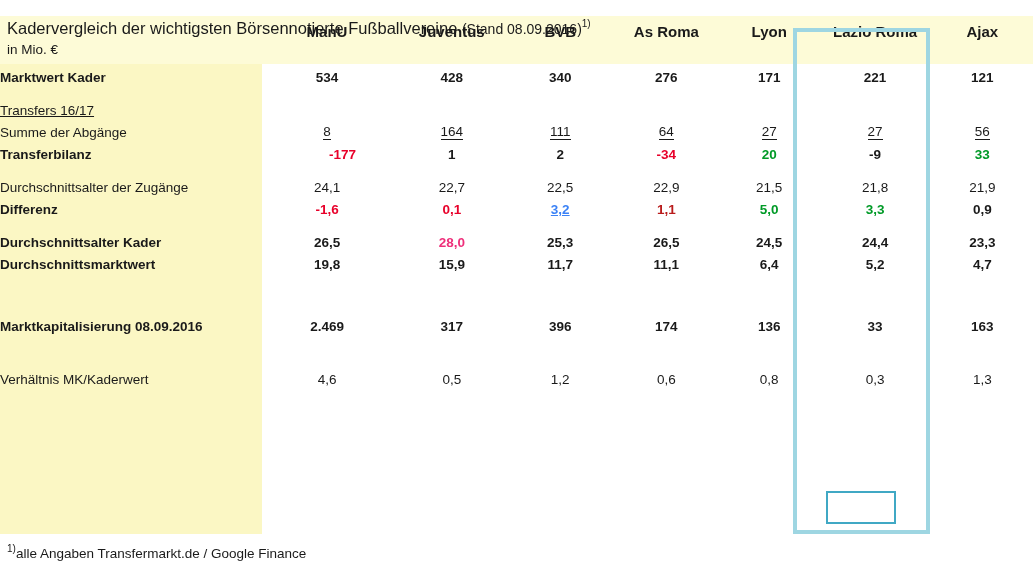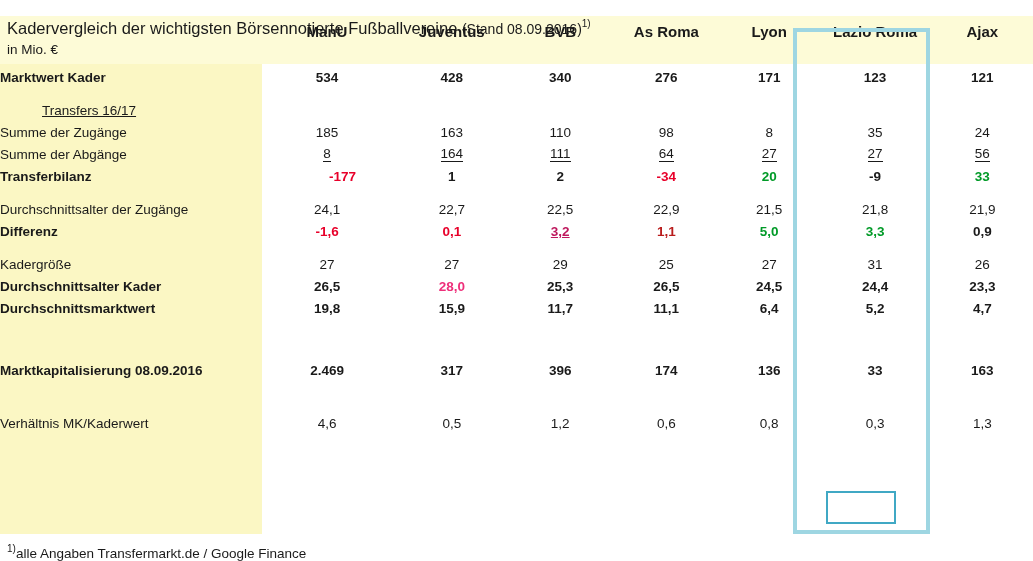--- a/index.html
+++ b/index.html
@@ -117,21 +117,21 @@
   td.val.c4 { width: 103px; }
   td.val.c5 { width: 115px; }
   td.val.c6 { width: 106px; }
 
   tr.head td { height: 30px; font-weight: bold; font-size: 15px; }
   tr.r { height: 22px; }
   tr.spacer-sm { height: 11px; }
   tr.spacer { height: 20px; }
 
   .b { font-weight: bold; }
-  .uline { text-decoration: underline; padding-left: 42px; }
+  .uline { text-decoration: underline; }
   .uline-val {
     display: inline-block;
     border-bottom: 1px solid #1a1a1a;
     line-height: 1.15;
   }
 
   
   .lazio-box {
     position: absolute;
     left: 793px;
@@ -196,47 +196,37 @@
         <tr class="spacer">
           <td colspan="8"></td>
         </tr>
         <tr class="r">
           <td class="lbl b">Marktwert Kader</td>
           <td class="val c0 b">534</td>
           <td class="val c1 b">428</td>
           <td class="val c2 b">340</td>
           <td class="val c3 b">276</td>
           <td class="val c4 b">171</td>
-          <td class="val c5 b">123</td>
+          <td class="val c5 b">221</td>
           <td class="val c6 b">121</td>
         </tr>
         <tr class="spacer-sm">
           <td colspan="8"></td>
         </tr>
         <tr class="r">
           <td class="lbl"><span class="uline">Transfers 16/17</span></td>
           <td class="val c0"></td>
           <td class="val c1"></td>
           <td class="val c2"></td>
           <td class="val c3"></td>
           <td class="val c4"></td>
           <td class="val c5"></td>
           <td class="val c6"></td>
         </tr>
         <tr class="r">
-          <td class="lbl">Summe der Zugänge</td>
-          <td class="val c0">185</td>
-          <td class="val c1">163</td>
-          <td class="val c2">110</td>
-          <td class="val c3">98</td>
-          <td class="val c4">8</td>
-          <td class="val c5">35</td>
-          <td class="val c6">24</td>
-        </tr>
-        <tr class="r">
           <td class="lbl">Summe der Abgänge</td>
           <td class="val c0"><span class="uline-val">8</span></td>
           <td class="val c1"><span class="uline-val">164</span></td>
           <td class="val c2"><span class="uline-val">111</span></td>
           <td class="val c3"><span class="uline-val">64</span></td>
           <td class="val c4"><span class="uline-val">27</span></td>
           <td class="val c5"><span class="uline-val">27</span></td>
           <td class="val c6"><span class="uline-val">56</span></td>
         </tr>
         <tr class="r">
@@ -259,38 +249,28 @@
           <td class="val c2">22,5</td>
           <td class="val c3">22,9</td>
           <td class="val c4">21,5</td>
           <td class="val c5">21,8</td>
           <td class="val c6">21,9</td>
         </tr>
         <tr class="r">
           <td class="lbl b">Differenz</td>
           <td class="val c0 b" style="color: rgb(232, 0, 42);">-1,6</td>
           <td class="val c1 b" style="color: rgb(232, 0, 42);">0,1</td>
-          <td class="val c2 b" style="color: #be185d; text-decoration: underline;">3,2</td>
+          <td class="val c2 b" style="color: #3b82f6; text-decoration: underline;">3,2</td>
           <td class="val c3 b" style="color: #b91c1c;">1,1</td>
           <td class="val c4 b" style="color: rgb(0, 154, 39);">5,0</td>
           <td class="val c5 b" style="color: rgb(0, 154, 39);">3,3</td>
           <td class="val c6 b" style="color: rgb(26, 26, 26);">0,9</td>
         </tr>
         <tr class="spacer-sm">
           <td colspan="8"></td>
-        </tr>
-        <tr class="r">
-          <td class="lbl">Kadergröße</td>
-          <td class="val c0">27</td>
-          <td class="val c1">27</td>
-          <td class="val c2">29</td>
-          <td class="val c3">25</td>
-          <td class="val c4">27</td>
-          <td class="val c5">31</td>
-          <td class="val c6">26</td>
         </tr>
         <tr class="r">
           <td class="lbl b">Durchschnittsalter Kader</td>
           <td class="val c0 b" style="color: rgb(26, 26, 26);">26,5</td>
           <td class="val c1 b" style="color: rgb(238, 47, 122);">28,0</td>
           <td class="val c2 b" style="color: rgb(26, 26, 26);">25,3</td>
           <td class="val c3 b" style="color: rgb(26, 26, 26);">26,5</td>
           <td class="val c4 b" style="color: rgb(26, 26, 26);">24,5</td>
           <td class="val c5 b" style="color: rgb(26, 26, 26);">24,4</td>
           <td class="val c6 b" style="color: rgb(26, 26, 26);">23,3</td>

